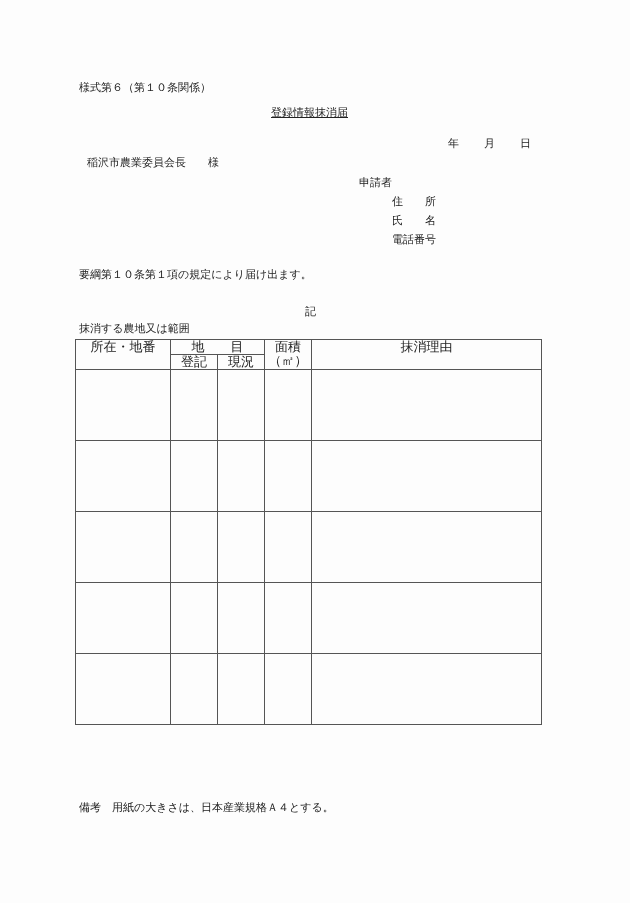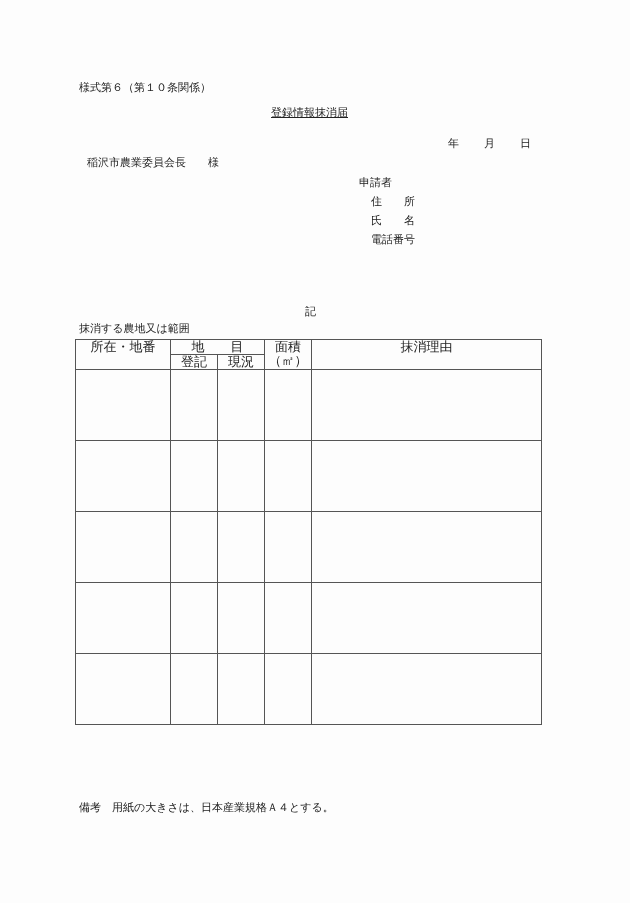--- a/index.html
+++ b/index.html
@@ -8,21 +8,21 @@
     font-family: "DejaVu Serif", "Liberation Serif", serif;
     color: #222; font-size: 11px; overflow: hidden;
   }
   .abs { position: absolute; white-space: nowrap; line-height: 13px; }
   .form-no { left: 79px; top: 81px; }
   .doc-title { left: 271px; top: 106px; text-decoration: underline; }
   .date { left: 448px; top: 137px; }
   .date span { display: inline-block; }
   .addressee { left: 87px; top: 156px; }
   .applicant { left: 359px; top: 176px; }
-  .app-field { left: 371px; text-align: center; }
+  .app-field { left: 392px; text-align: center; }
   .body-text { left: 79px; top: 266px; line-height: 18px; white-space: normal; width: 470px; }
   .ki { left: 305px; top: 305px; }
   .table-caption { left: 79px; top: 322px; }
   .note { left: 79px; top: 801px; }
 
   table.grid {
     position: absolute; left: 75px; top: 339px;
     width: 466px; border-collapse: collapse; table-layout: fixed;
     font-size: 13px;
   }
@@ -47,20 +47,21 @@
 <div class="abs addressee">
   <span>稲沢市農業委員会長</span><span style="display:inline-block;width:22px"></span><span>様</span>
 </div>
 
 <div class="abs applicant">申請者</div>
 <div class="abs app-field" style="top:195px">住　　所</div>
 <div class="abs app-field" style="top:214px">氏　　名</div>
 <div class="abs app-field" style="top:233px">電話番号</div>
 
 <div class="abs body-text">
+  <div>要綱第１０条第１項の規定により届け出ます。</div>
 </div>
 
 <div class="abs ki">記</div>
 <div class="abs table-caption">抹消する農地又は範囲</div>
 
 <table class="grid">
   <colgroup>
     <col style="width:95px">
       <col style="width:47px">
       <col style="width:47px">

